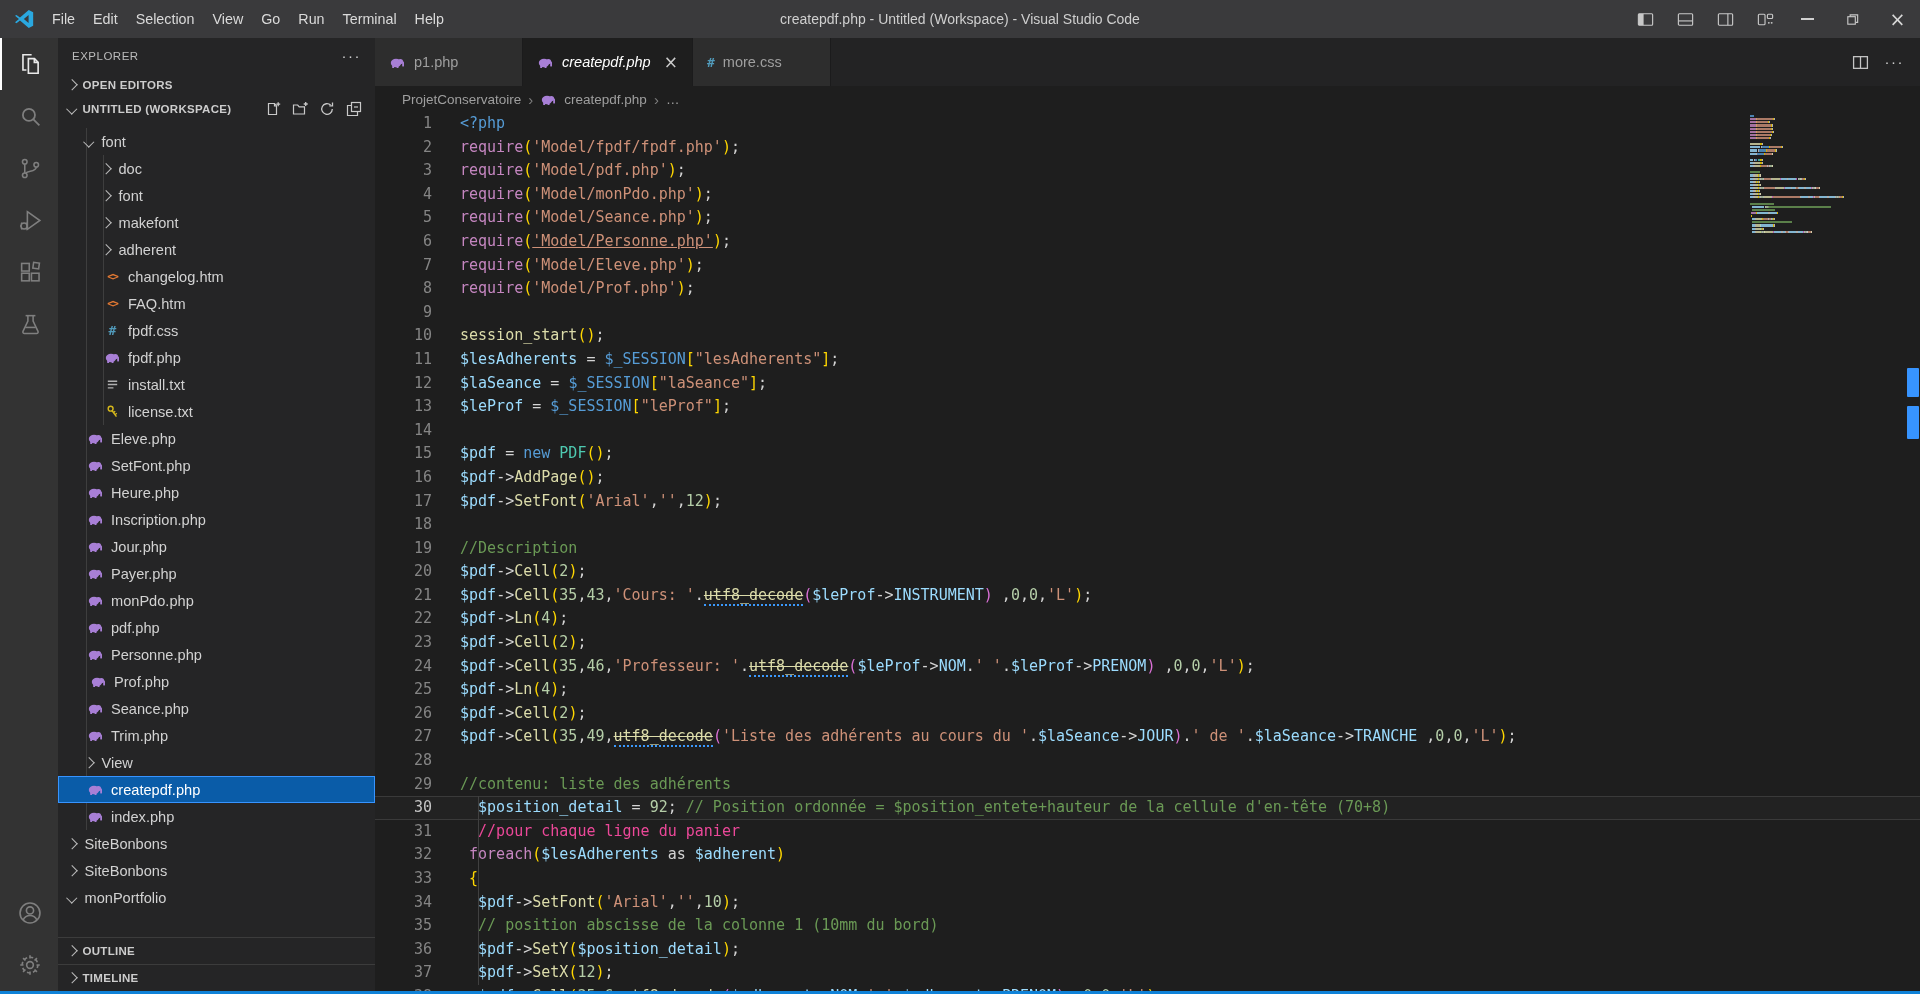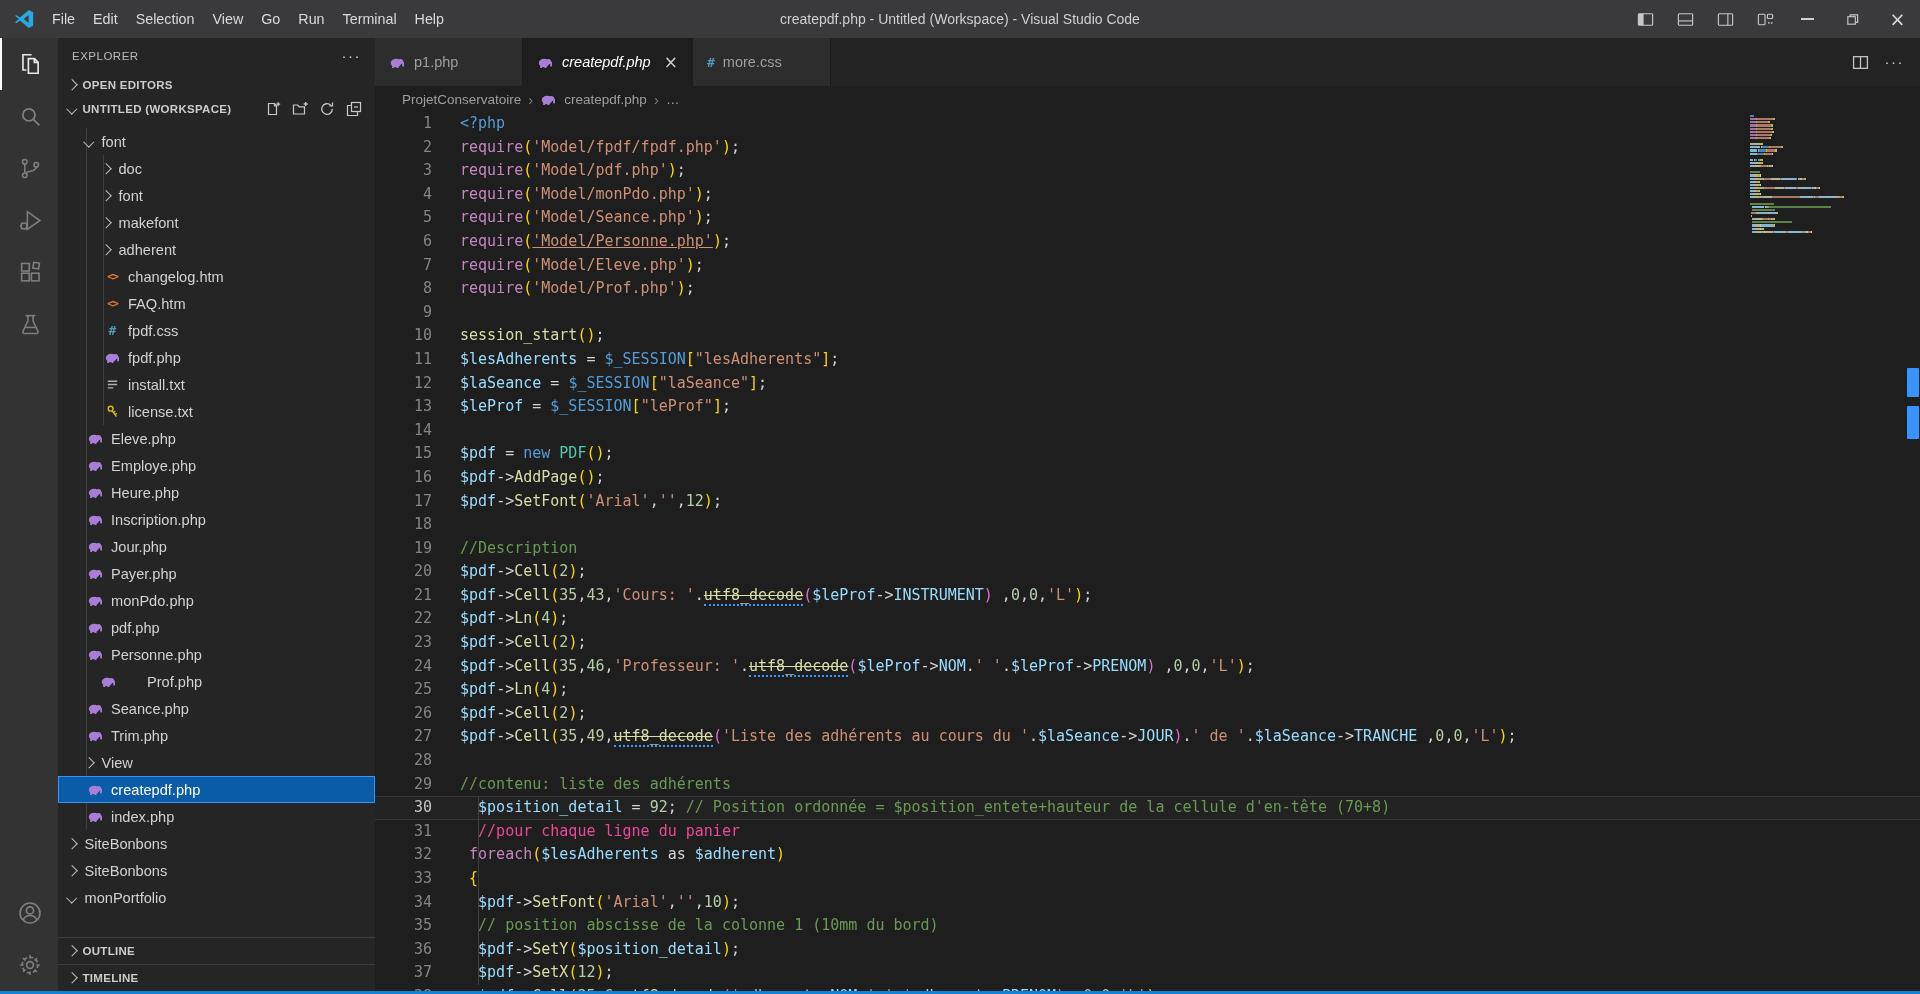--- a/index.html
+++ b/index.html
@@ -364,21 +364,21 @@
               <svg width="17" height="15" viewBox="0 0 17 15">
                 <g fill="#a87fd6">
                   <ellipse cx="7" cy="8" rx="5.2" ry="4.2"></ellipse>
                   <circle cx="11.4" cy="6.6" r="2.7"></circle>
                   <rect x="13.2" y="6.4" width="1.8" height="5.2" rx="0.9"></rect>
                   <rect x="3.2" y="10.2" width="1.9" height="2.8"></rect>
                   <rect x="7.6" y="10.2" width="1.9" height="2.8"></rect>
                 </g>
               </svg>
             </span>
-            <span class="tlabel">Employe.php</span>
+            <span class="tlabel">SetFont.php</span>
           </div>
           <div class="trow" style="padding-left: 27px;">
             <span class="ficon-wrap">
               <svg width="17" height="15" viewBox="0 0 17 15">
                 <g fill="#a87fd6">
                   <ellipse cx="7" cy="8" rx="5.2" ry="4.2"></ellipse>
                   <circle cx="11.4" cy="6.6" r="2.7"></circle>
                   <rect x="13.2" y="6.4" width="1.8" height="5.2" rx="0.9"></rect>
                   <rect x="3.2" y="10.2" width="1.9" height="2.8"></rect>
                   <rect x="7.6" y="10.2" width="1.9" height="2.8"></rect>
@@ -464,21 +464,21 @@
                   <ellipse cx="7" cy="8" rx="5.2" ry="4.2"></ellipse>
                   <circle cx="11.4" cy="6.6" r="2.7"></circle>
                   <rect x="13.2" y="6.4" width="1.8" height="5.2" rx="0.9"></rect>
                   <rect x="3.2" y="10.2" width="1.9" height="2.8"></rect>
                   <rect x="7.6" y="10.2" width="1.9" height="2.8"></rect>
                 </g>
               </svg>
             </span>
             <span class="tlabel">Personne.php</span>
           </div>
-          <div class="trow" style="padding-left: 40px; gap: 23px;">
+          <div class="trow" style="padding-left: 30px;">
             <span class="ficon-wrap">
               <svg width="17" height="15" viewBox="0 0 17 15">
                 <g fill="#a87fd6">
                   <ellipse cx="7" cy="8" rx="5.2" ry="4.2"></ellipse>
                   <circle cx="11.4" cy="6.6" r="2.7"></circle>
                   <rect x="13.2" y="6.4" width="1.8" height="5.2" rx="0.9"></rect>
                   <rect x="3.2" y="10.2" width="1.9" height="2.8"></rect>
                   <rect x="7.6" y="10.2" width="1.9" height="2.8"></rect>
                 </g>
               </svg>

